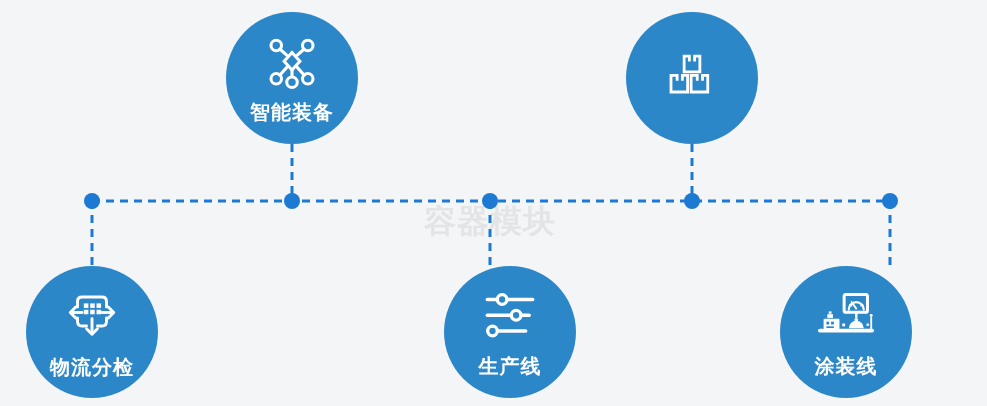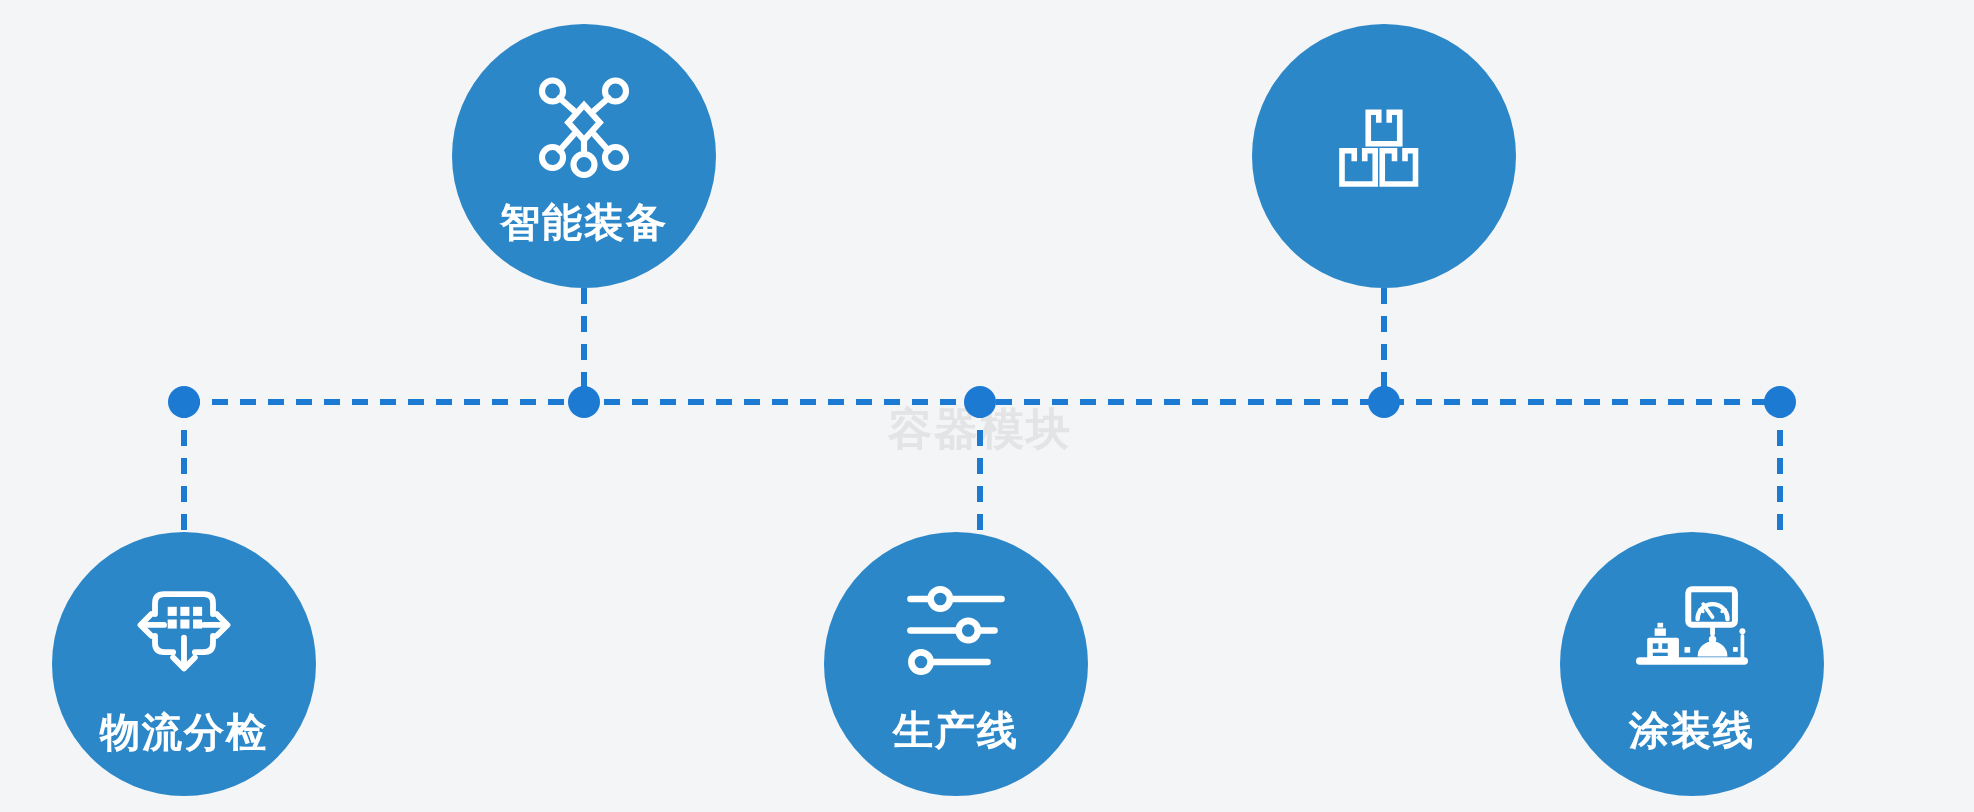--- a/index.html
+++ b/index.html
@@ -3,21 +3,21 @@
 <meta charset="utf-8">
 <style>
   html,body{margin:0;padding:0;}
   body{
     width:987px;height:406px;position:relative;overflow:hidden;
     background:#f4f5f6;
     font-family:"Liberation Sans","DejaVu Sans",sans-serif;
   }
   .watermark{
     position:absolute;left:490px;top:200px;transform:translateX(-50%);
-    font-size:22px;font-weight:bold;color:#e3e4e5;letter-spacing:1px;
+    font-size:32px;font-weight:bold;color:#e3e4e5;letter-spacing:1px;
     z-index:1;user-select:none;white-space:nowrap;
   }
   .connectors{position:absolute;left:0;top:0;z-index:2;pointer-events:none;}
   .node{
     position:absolute;width:132px;height:132px;border-radius:50%;
     background:#2c87c9;z-index:3;
     display:flex;flex-direction:column;align-items:center;justify-content:center;
   }
   .node .icon{display:block;}
   .node .label{
@@ -89,21 +89,21 @@
         <rect x="30" y="17" width="5" height="5"></rect>
         <rect x="37" y="17" width="5" height="5"></rect>
       <rect x="23" y="24" width="5" height="5"></rect>
         <rect x="30" y="24" width="5" height="5"></rect>
         <rect x="37" y="24" width="5" height="5"></rect>
     </g>
   </svg>
   <div class="label">物流分检</div>
 </div>
 
-<div class="node bottom" style="left:412px">
+<div class="node bottom" style="left:444px">
   <svg class="icon" width="56" height="56" viewBox="0 0 64 64" fill="none" stroke="#ffffff" stroke-width="3.8" stroke-linecap="round">
     <path d="M6 12 H17"></path>
       <circle cx="23" cy="12" r="5.5"></circle>
       <path d="M29 12 H58"></path>
     <path d="M6 30 H33"></path>
       <circle cx="39" cy="30" r="5.5"></circle>
       <path d="M45 30 H54"></path>
     <circle cx="12" cy="48" r="5.5"></circle>
       <path d="M18 48 H50"></path>
   </svg>

